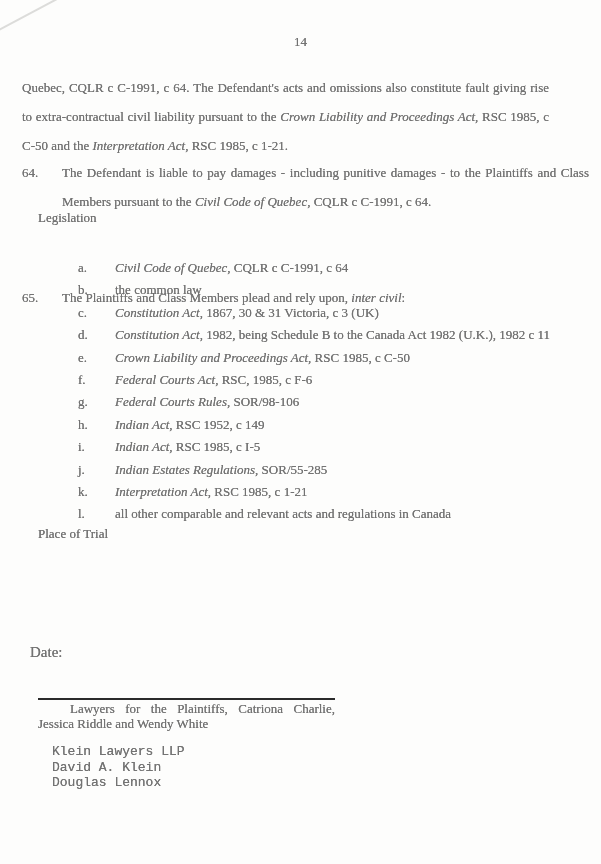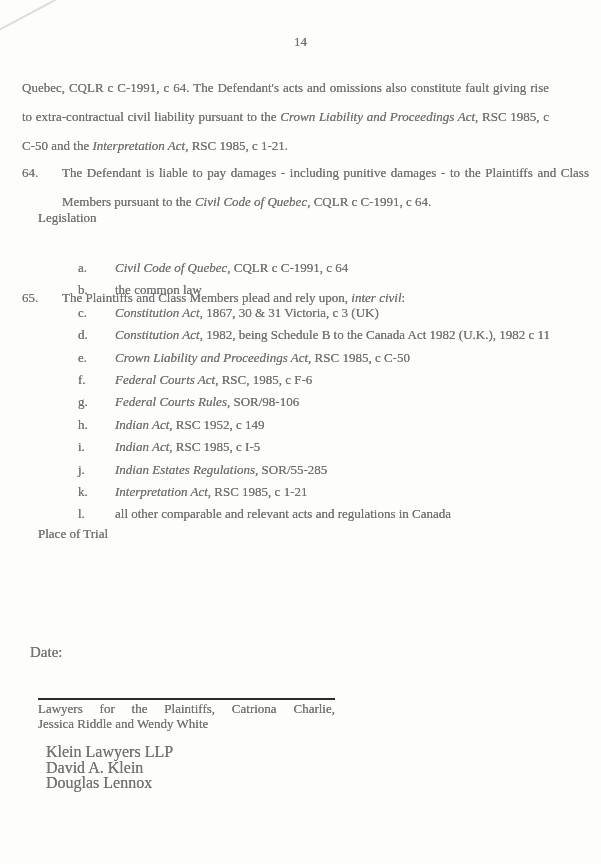--- a/index.html
+++ b/index.html
@@ -74,25 +74,27 @@
   }
   .sig-caption {
     left: 38px;
     width: 297px;
     font-size: 13px;
     line-height: 15px;
   }
   .sig-caption .justified {
     text-align: justify;
     text-align-last: justify;
+    margin-left: 32px;
   }
   .firm-block {
-    left: 46px;
-    font-size: 16px;
+    left: 52px;
+    font-size: 13px;
     line-height: 15.5px;
+    font-family: Liberation Mono, monospace;
   }
   .scan-artifact {
     top: 14px; left: -28px;
     width: 110px; height: 2px;
     background: #dcdcda;
     transform: rotate(-28deg);
   }
 </style>
 </head>
 <body>

